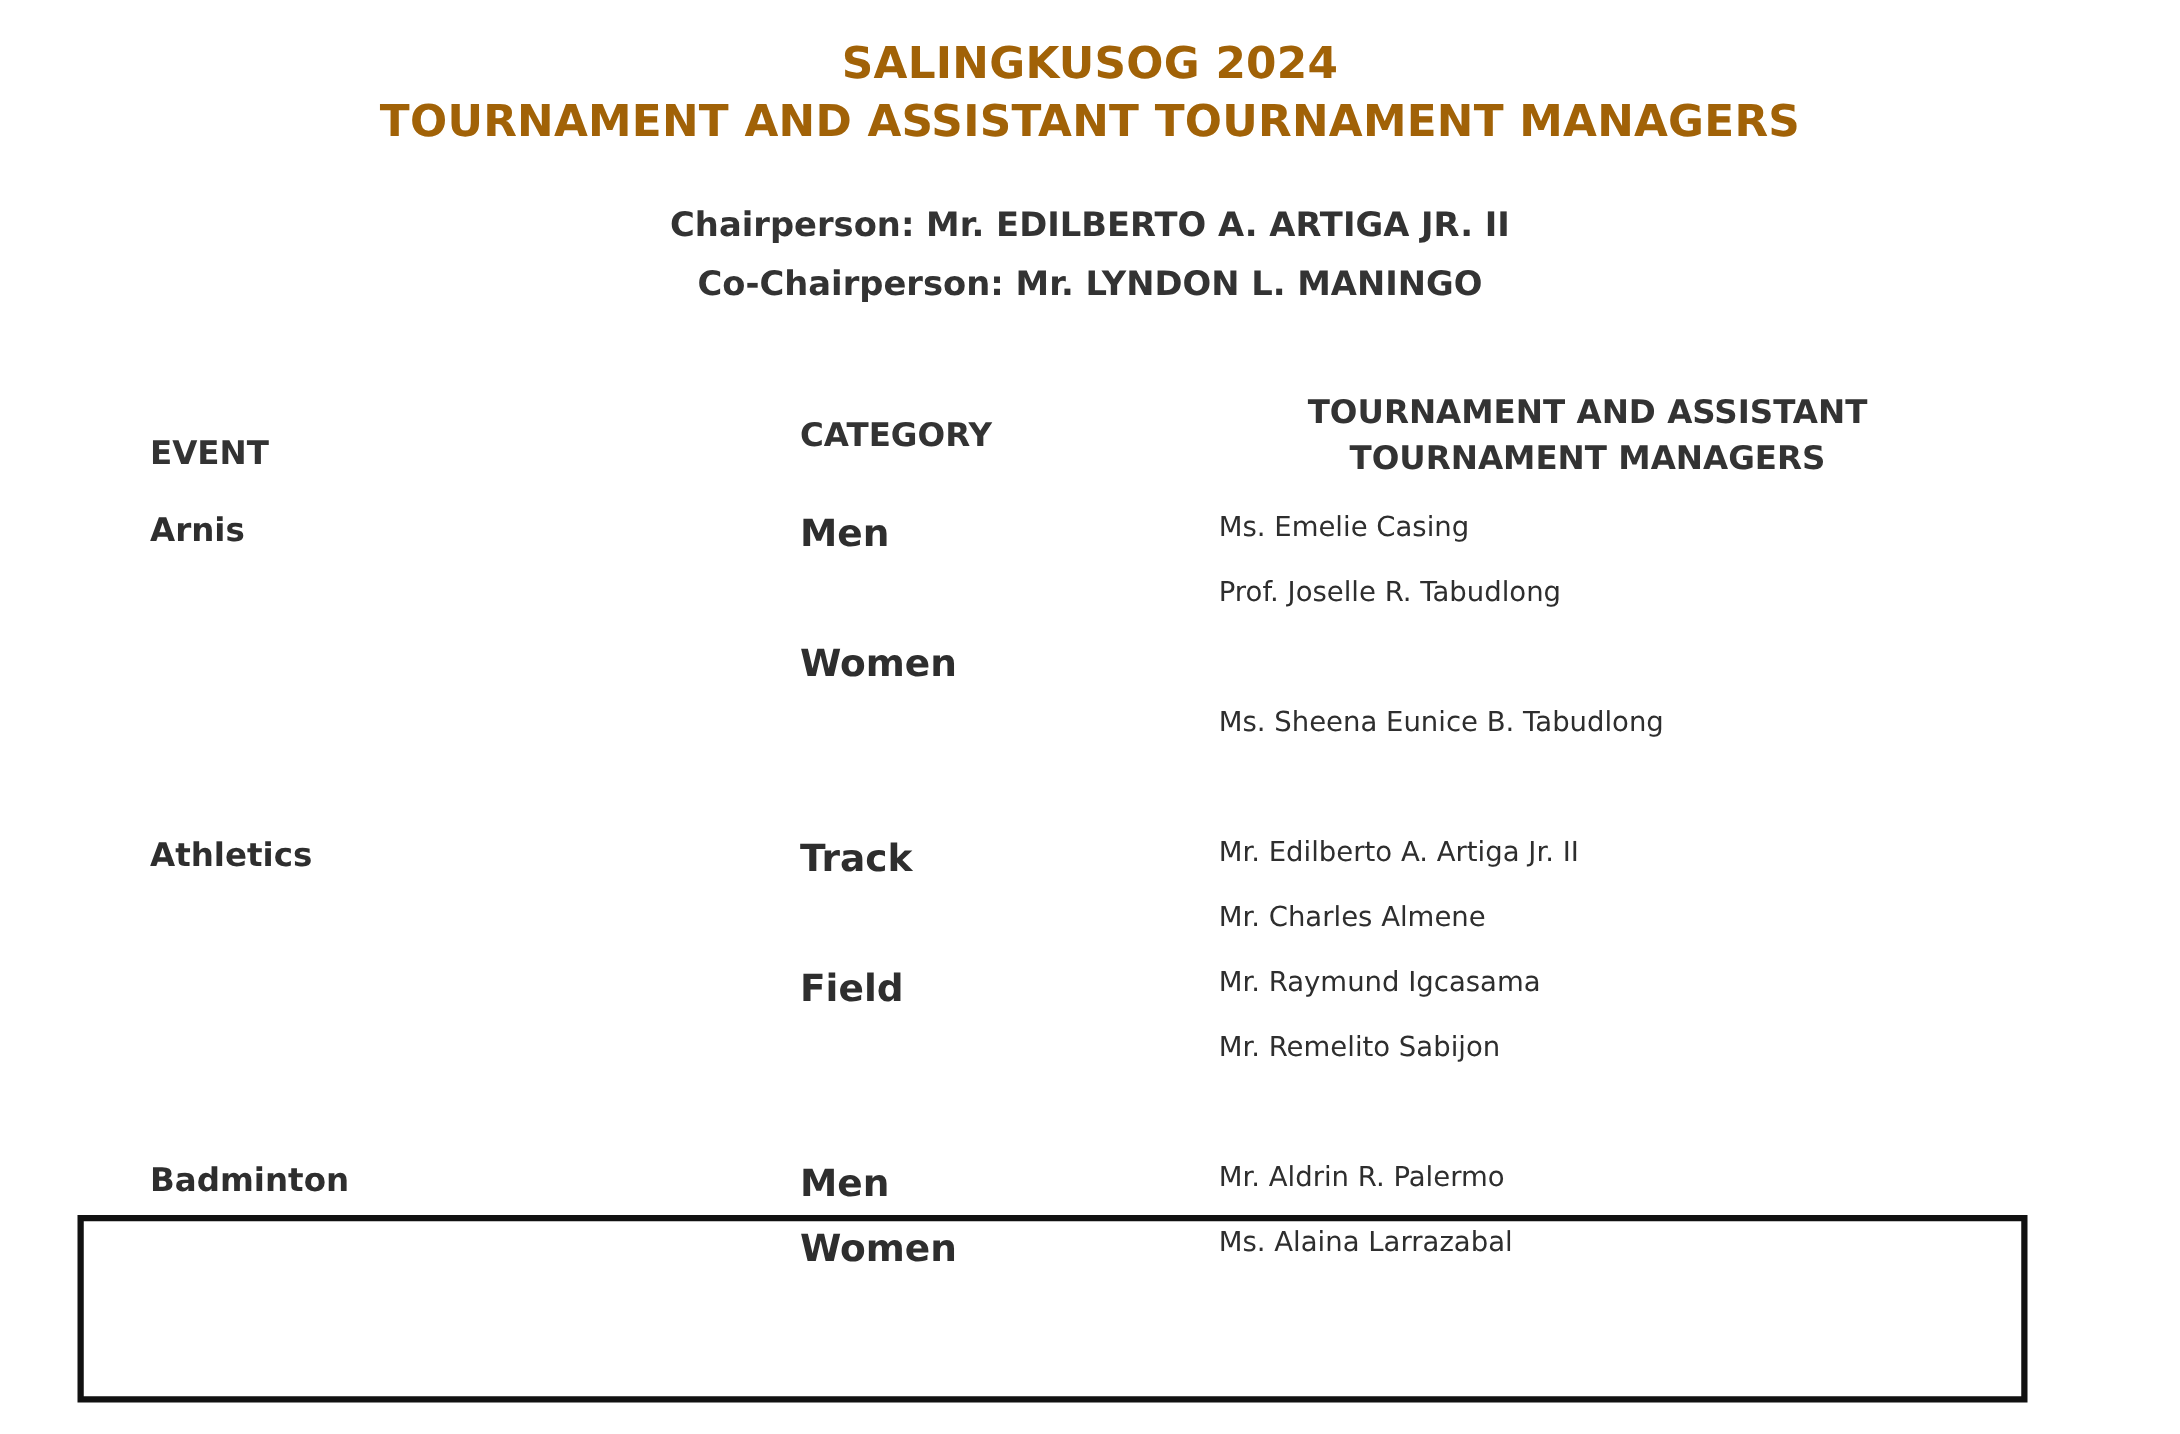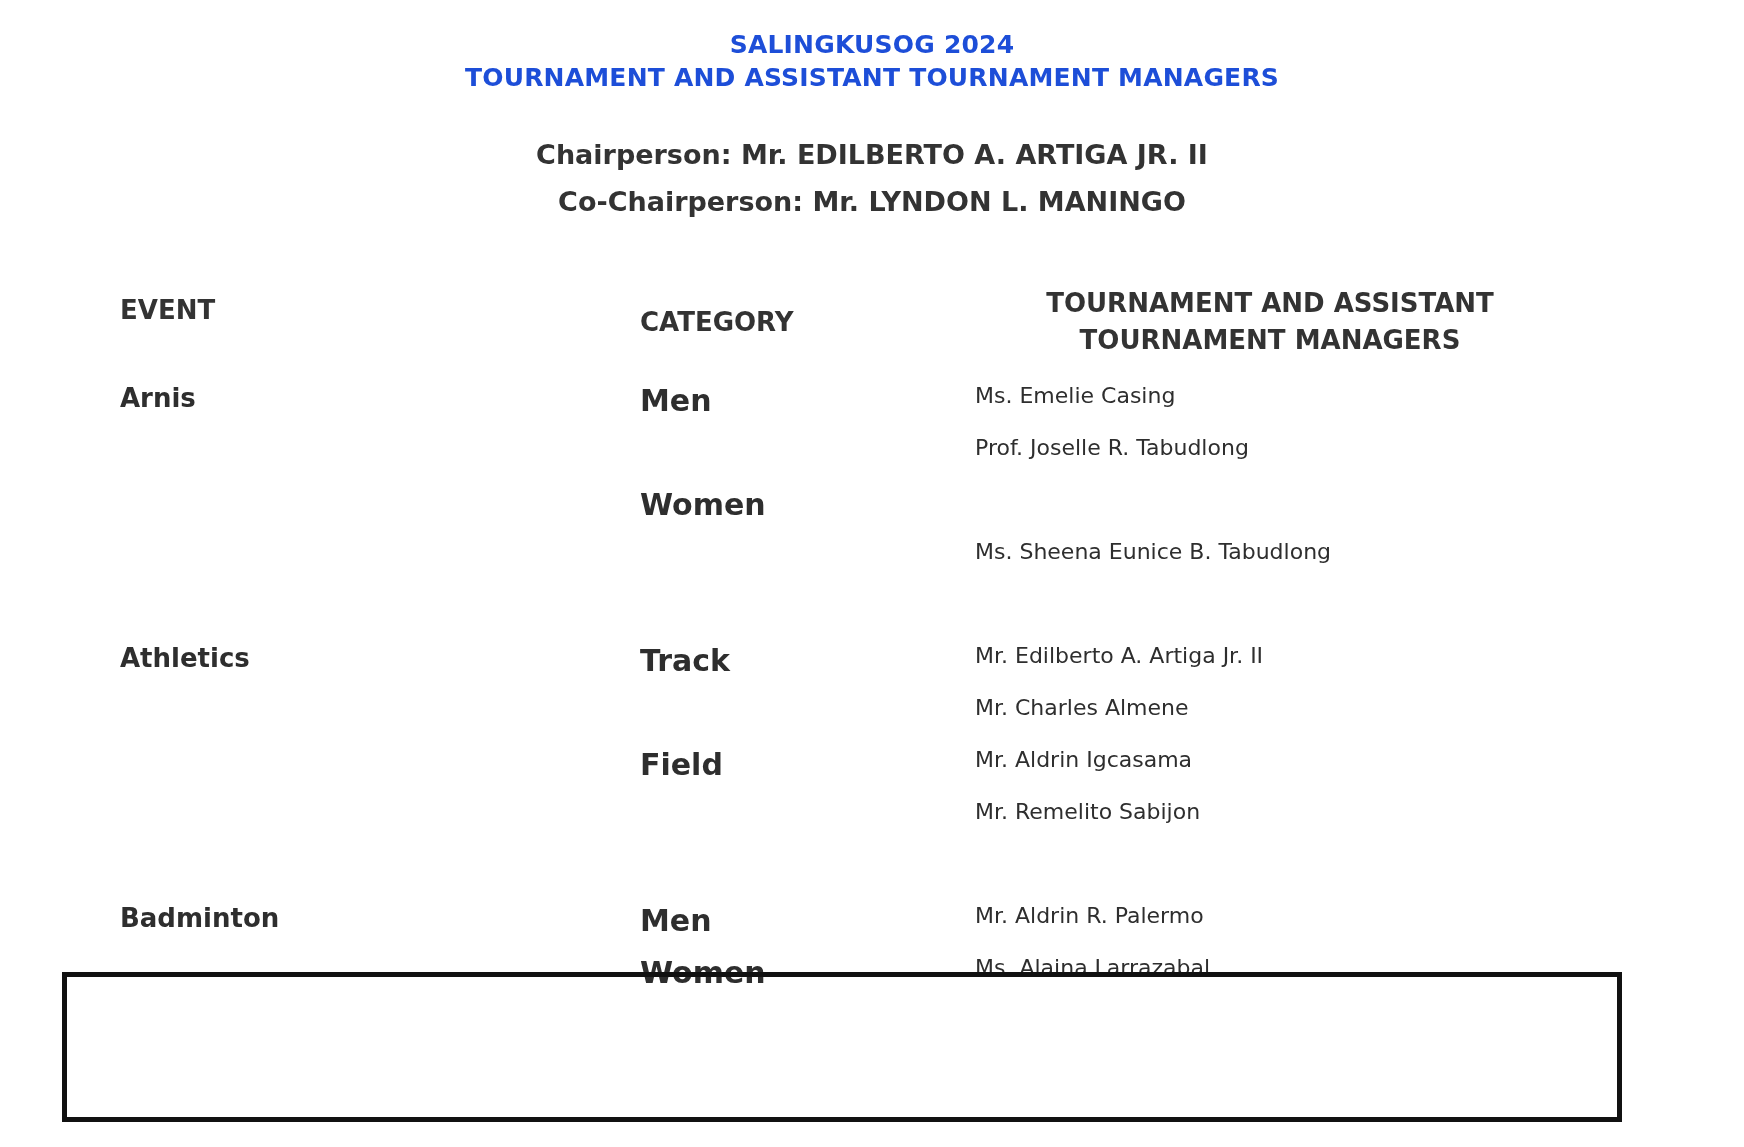--- a/index.html
+++ b/index.html
@@ -22,24 +22,24 @@
     box-sizing: border-box;
   }
 
   
   .header {
     text-align: center;
     padding-top: 28px;
   }
   .title-line {
     font-weight: bold;
-    font-size: 25px;
+    font-size: 35px;
     letter-spacing: 0.2px;
     line-height: 1.33;
-    color: #1d4ed8;
+    color: #a16207;
   }
   .officers {
     text-align: center;
     margin-top: 36px;
   }
   .officer-line {
     font-weight: bold;
     font-size: 27px;
     line-height: 1.75;
     color: #333333;
@@ -52,21 +52,21 @@
     height: 90px;
   }
   .col-h {
     position: absolute;
     font-weight: bold;
     font-size: 26px;
     color: #333333;
   }
   .col-h-event {
     left: 120px;
-    top: 10px;
+    top: 36px;
   }
   .col-h-category {
     left: 640px;
     top: 22px;
   }
   .col-h-managers {
     left: 965px;
     top: 0;
     width: 610px;
     text-align: center;
@@ -177,21 +177,21 @@
         <div class="cell-event">Athletics</div>
         <div class="cell-category">Track</div>
         <div class="cell-manager">Mr. Edilberto A. Artiga Jr. II</div>
       </div>
       <div class="row">
         <div class="cell-category"></div>
         <div class="cell-manager">Mr. Charles Almene</div>
       </div>
       <div class="row">
         <div class="cell-category">Field</div>
-        <div class="cell-manager">Mr. Aldrin Igcasama</div>
+        <div class="cell-manager">Mr. Raymund Igcasama</div>
       </div>
       <div class="row">
         <div class="cell-category"></div>
         <div class="cell-manager">Mr. Remelito Sabijon</div>
       </div>
     </div>
 
     <div class="block-gap"></div>
 
     <div class="event-block">

